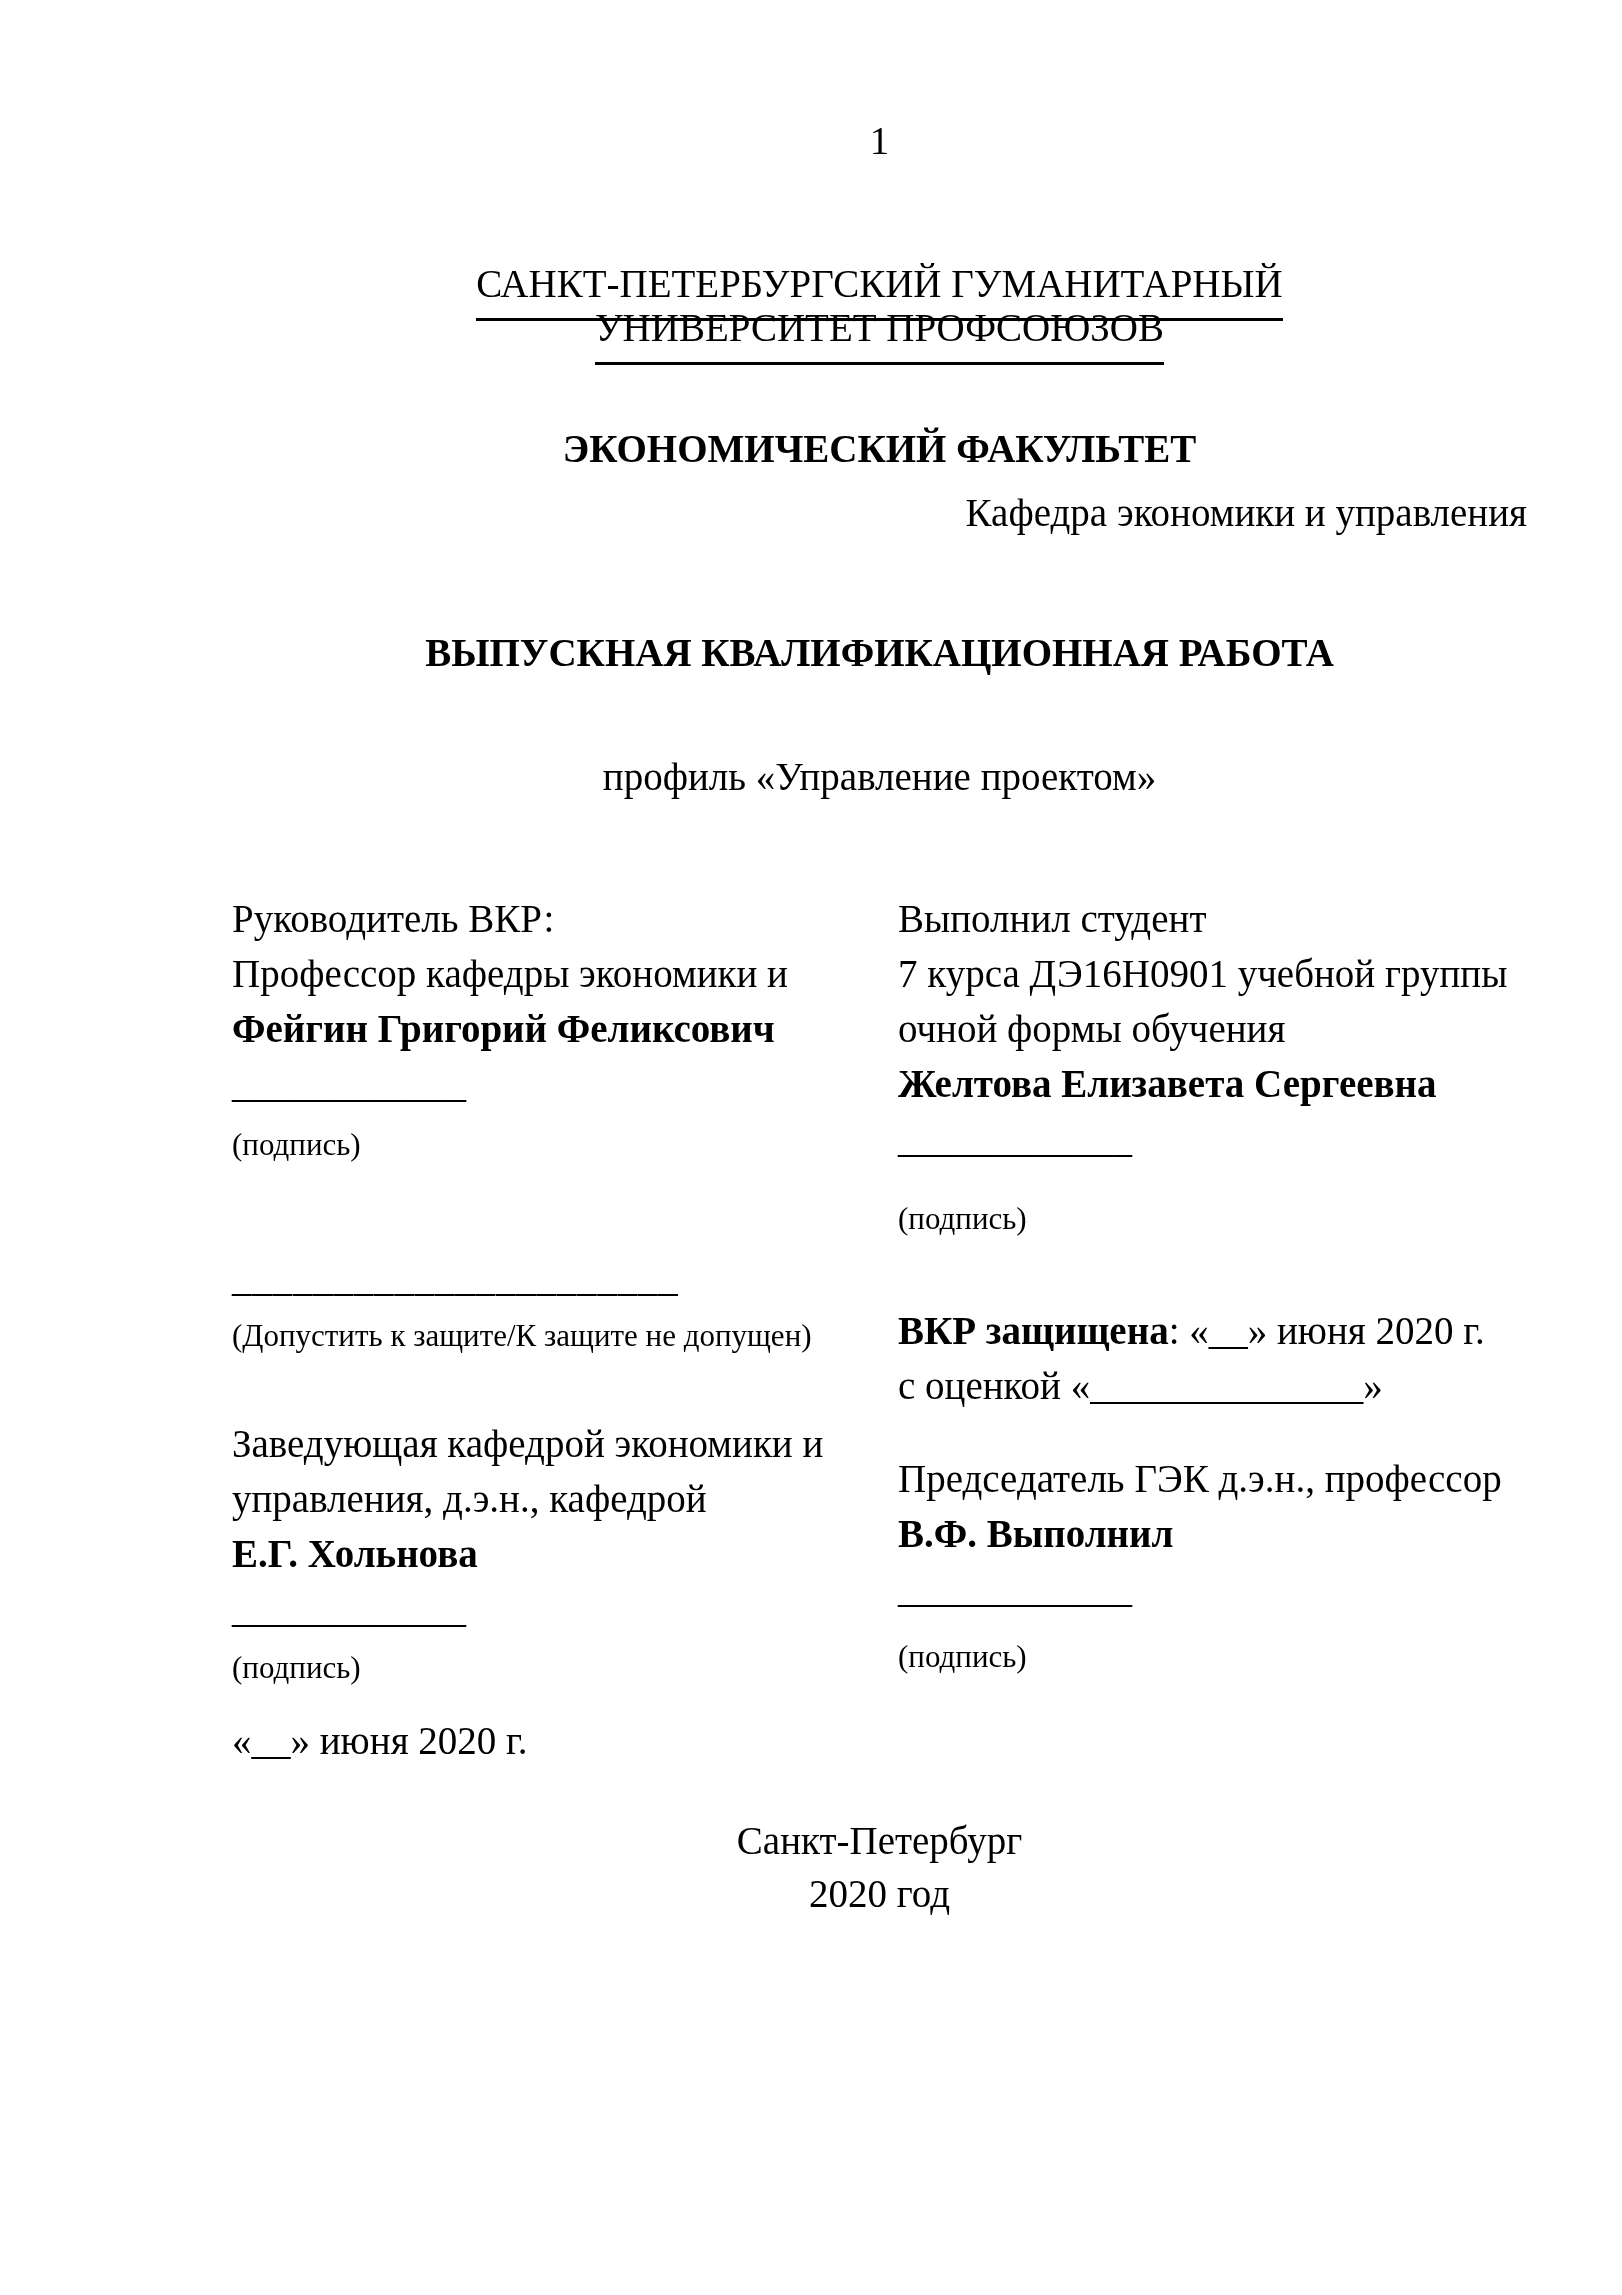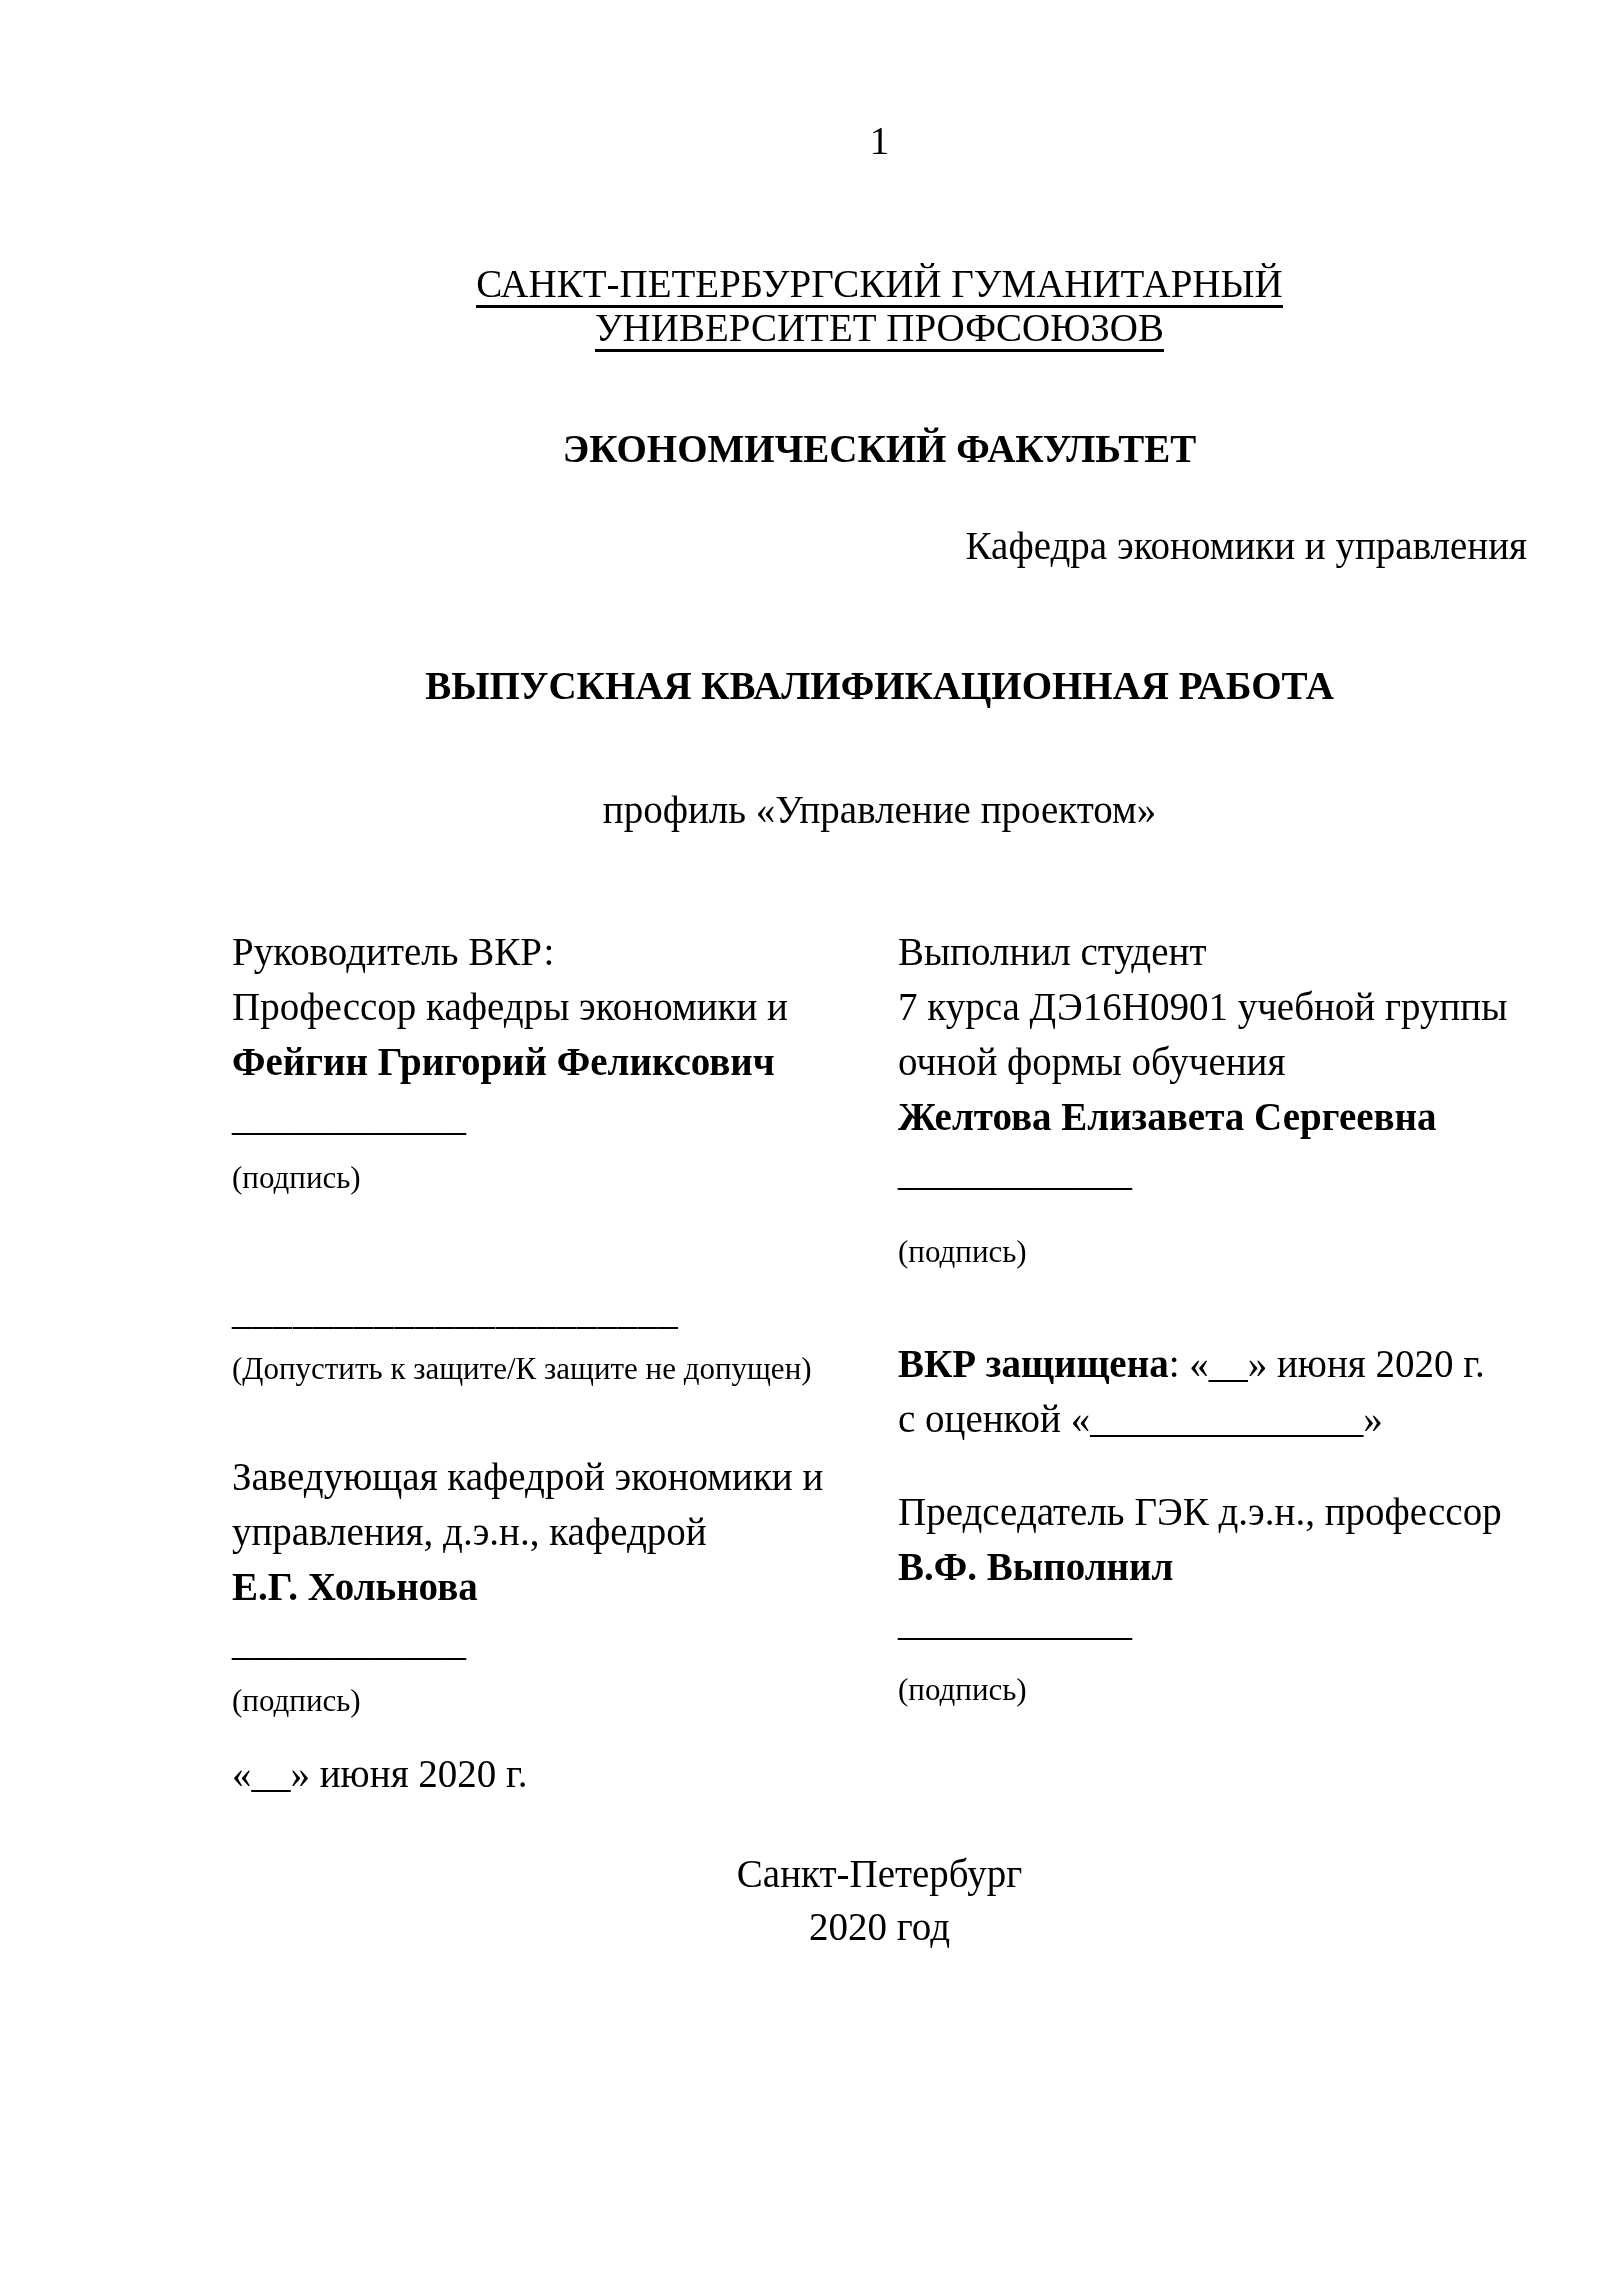--- a/index.html
+++ b/index.html
@@ -27,30 +27,30 @@
     line-height: 53px;
     text-align: center;
   }
   .university {
     margin-top: 95px;
     line-height: 44px;
     text-align: center;
   }
   .university .underlined {
     border-bottom: 3.9px solid #000;
-    padding-bottom: 0;
+    padding-bottom: 13px;
   }
   .faculty {
     margin-top: 72px;
     line-height: 53px;
     font-weight: bold;
     text-align: center;
   }
   .department {
-    margin-top: 44px;
+    margin-top: 11px;
     line-height: 53px;
     text-align: right;
   }
   .work-type {
     margin-top: 87px;
     line-height: 53px;
     font-weight: bold;
     text-align: center;
   }
   .thesis-title {

